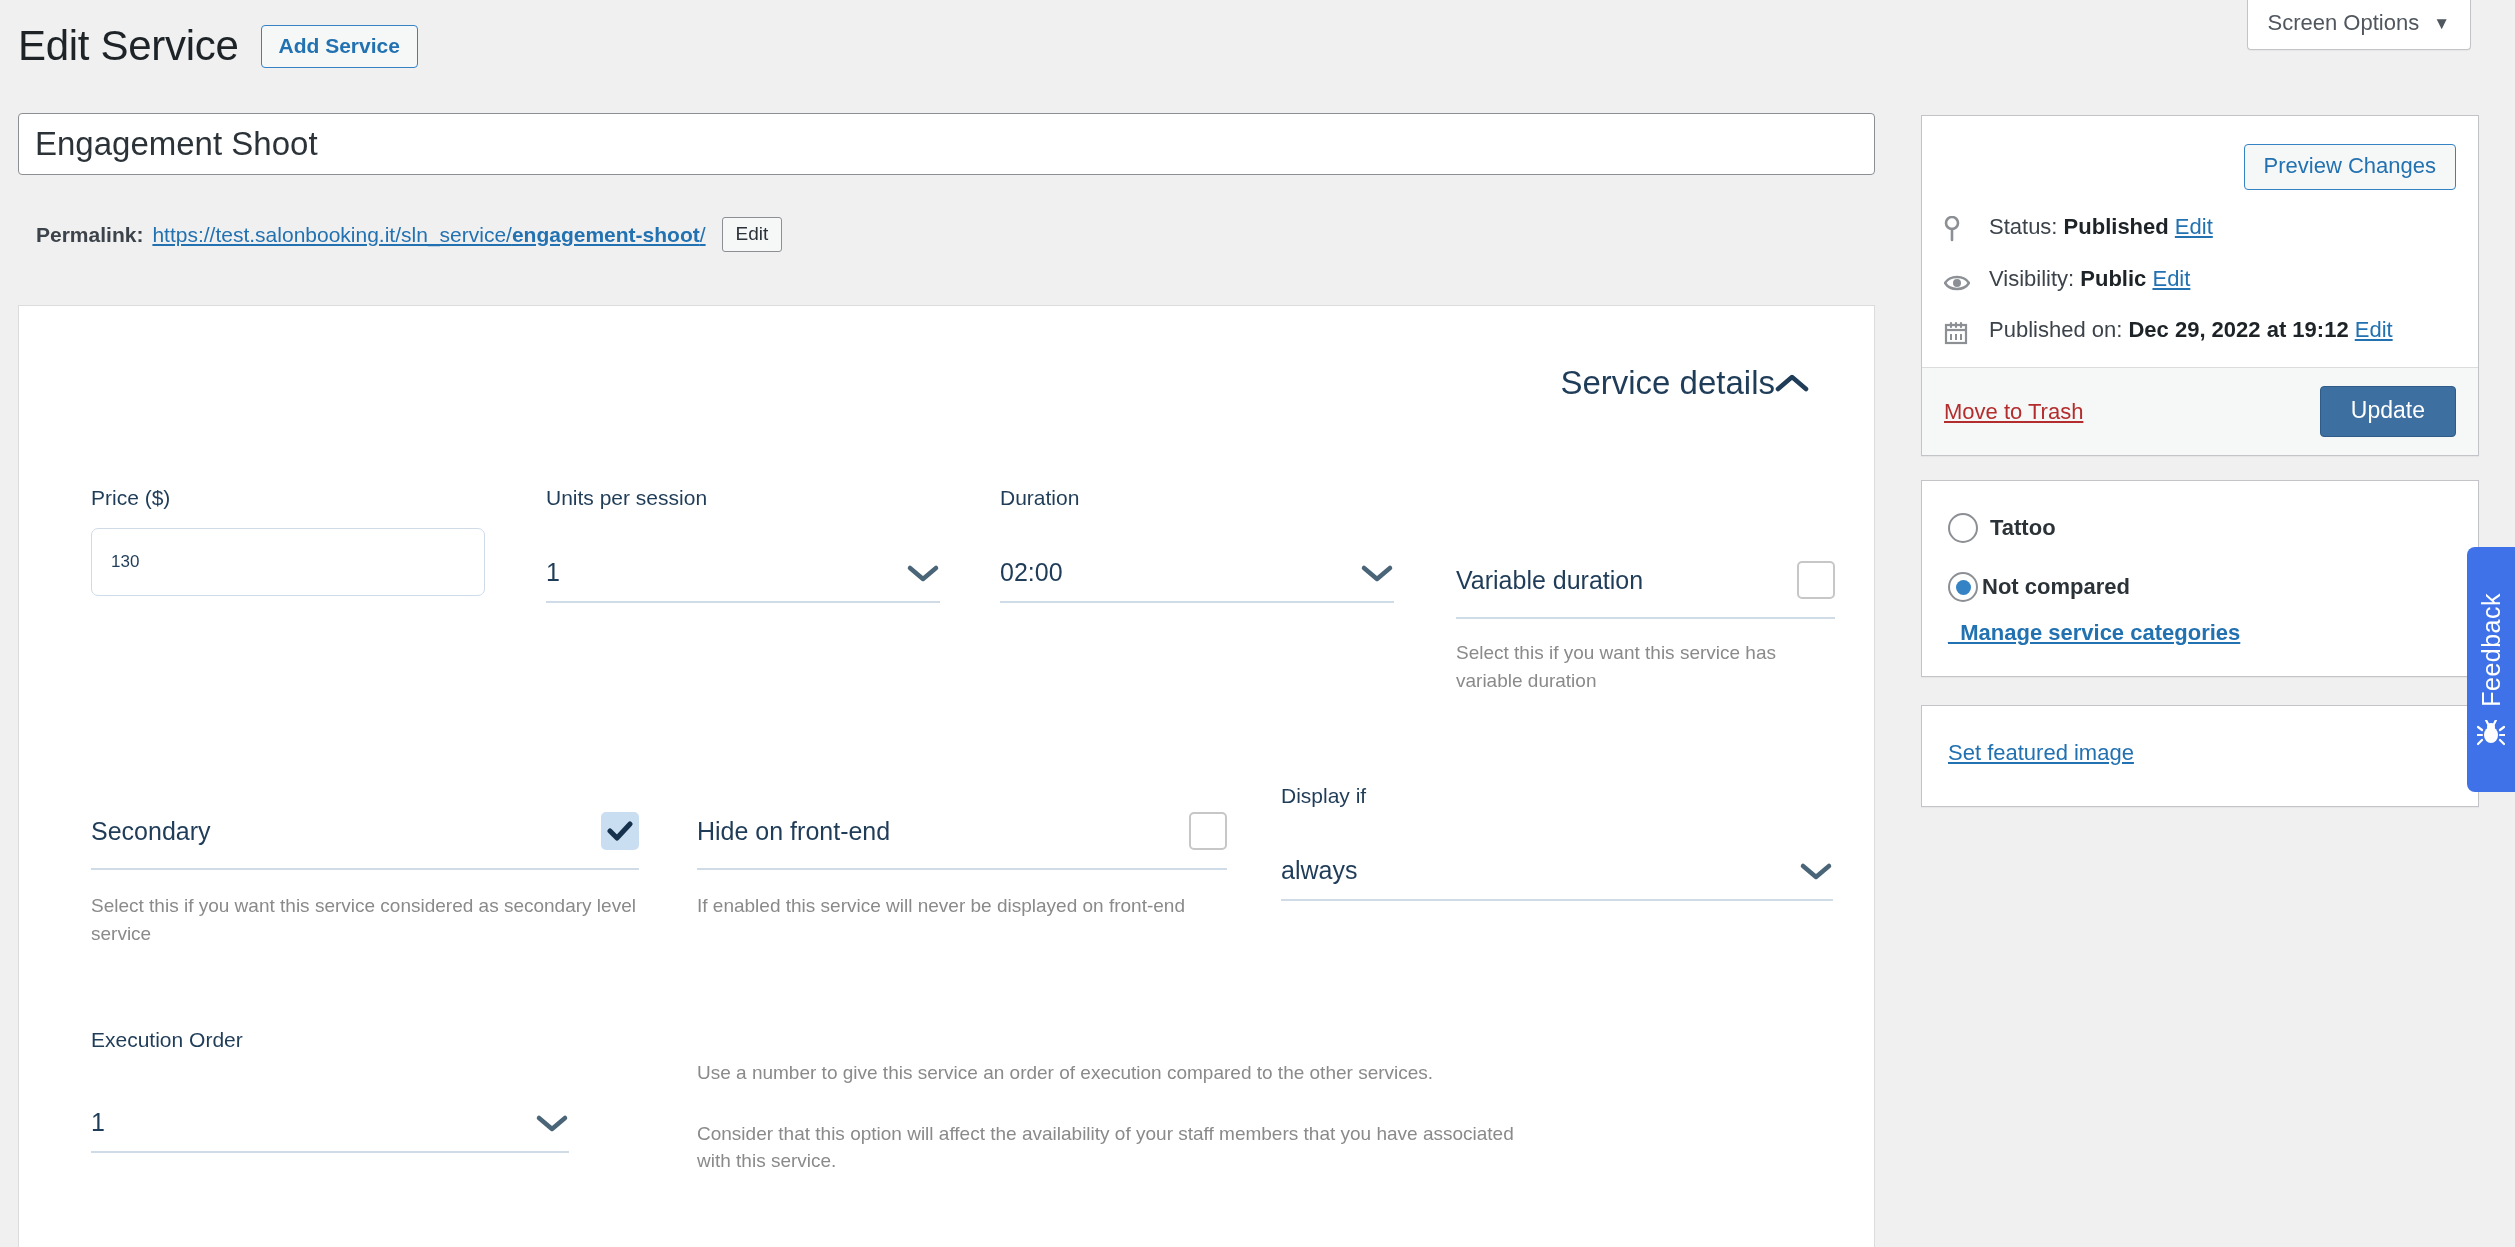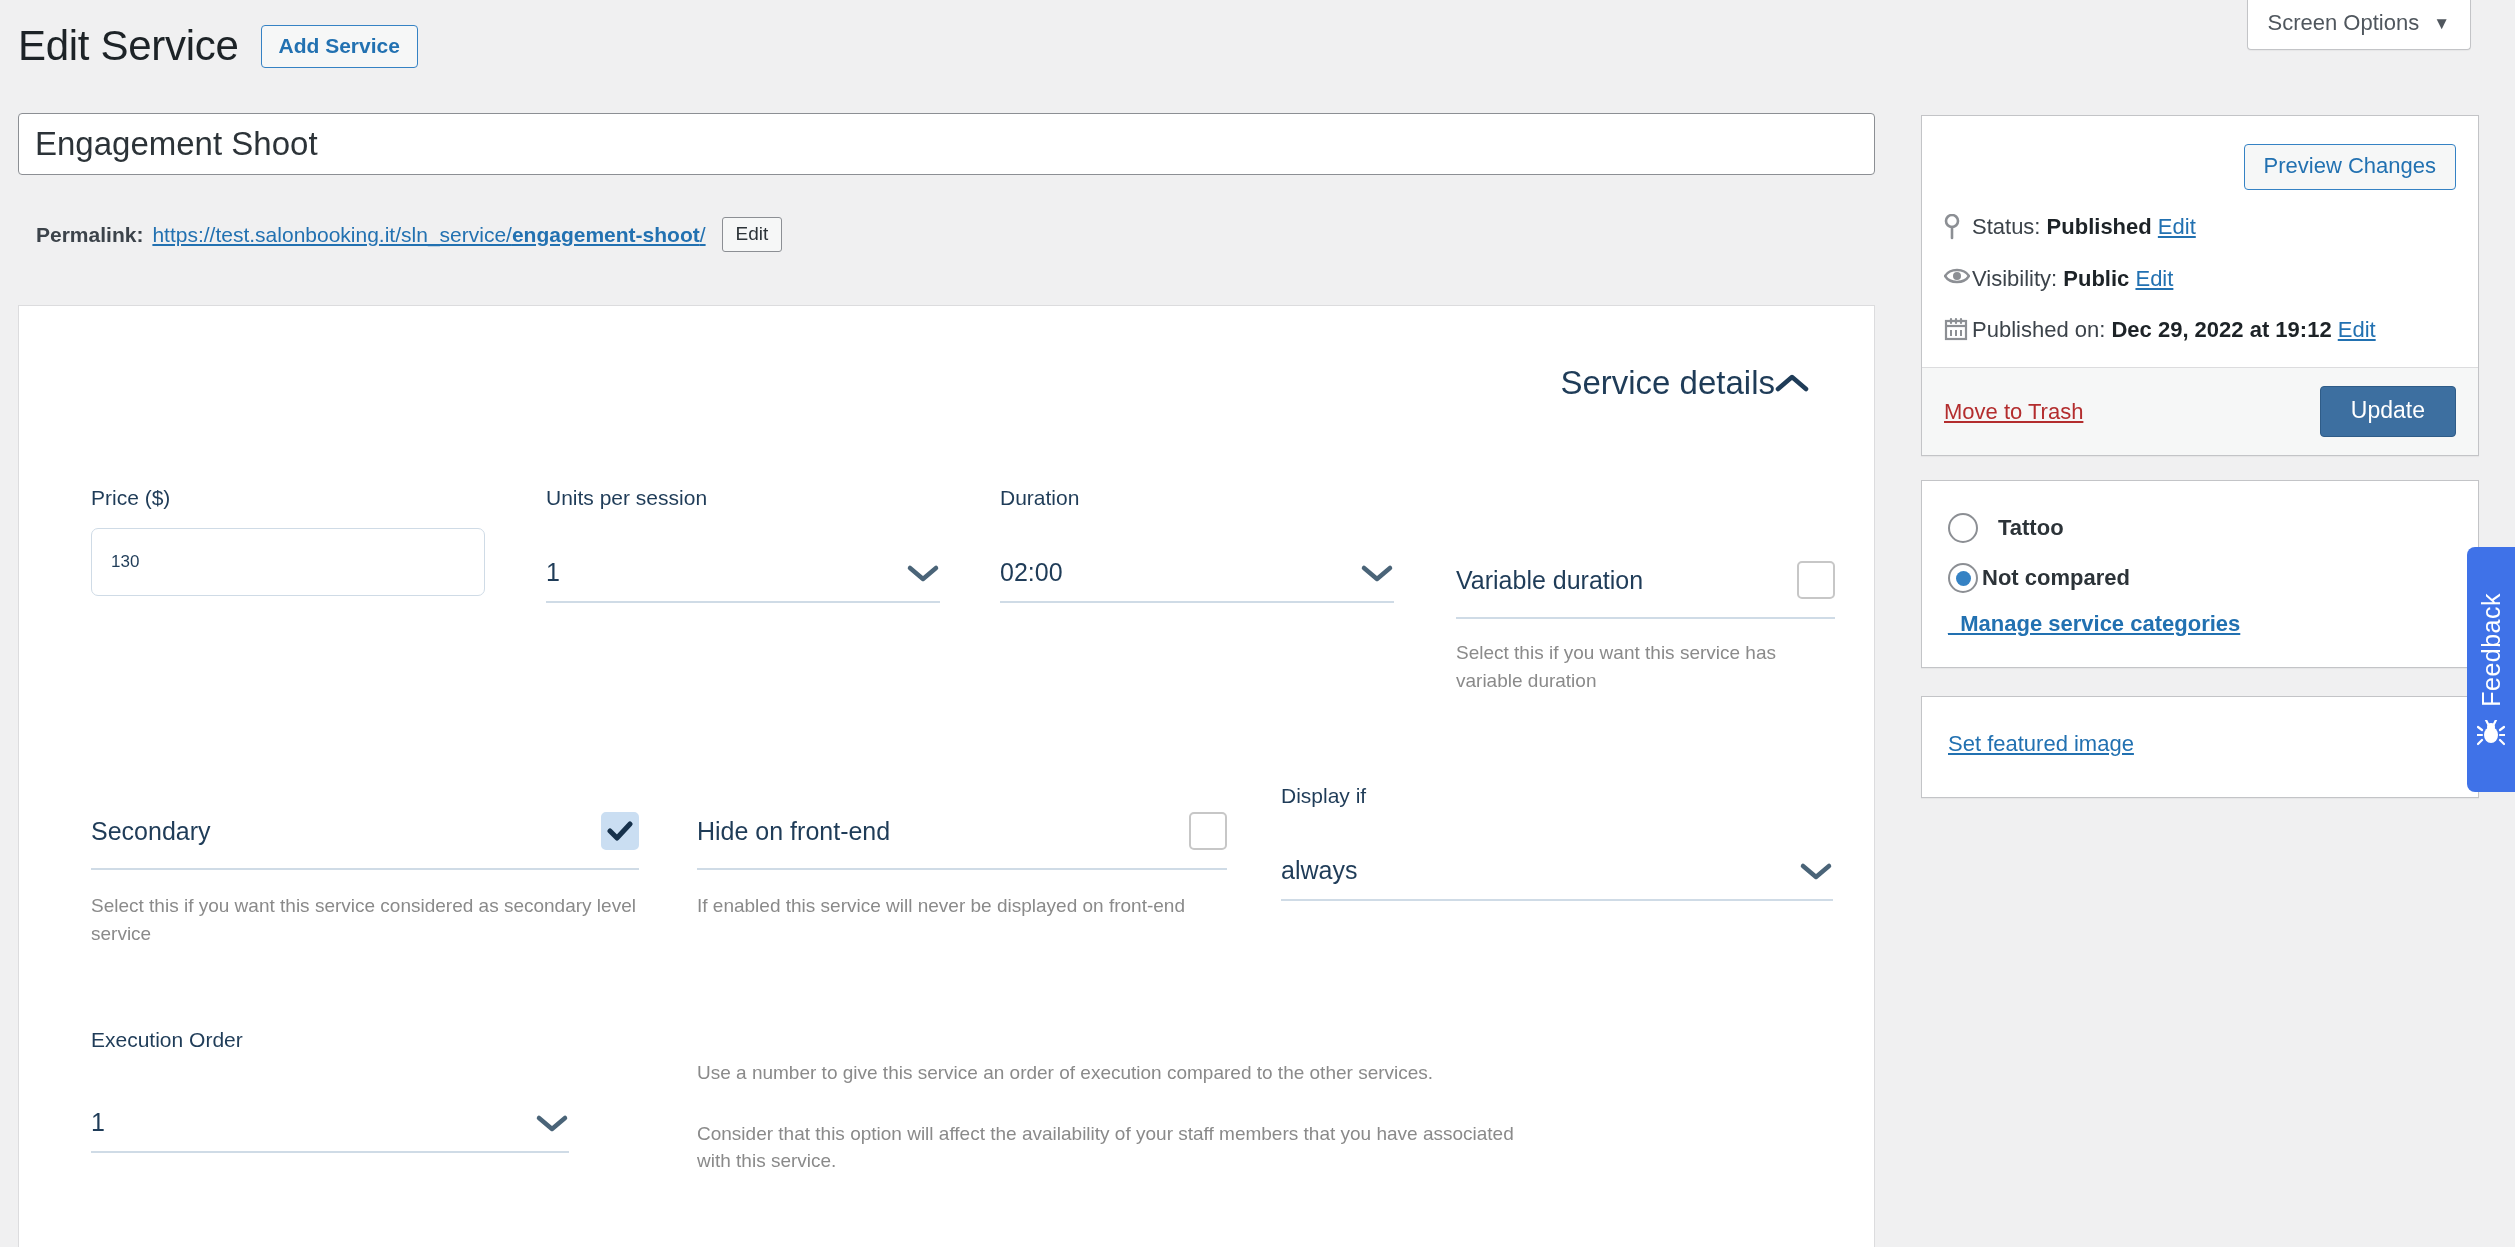--- a/index.html
+++ b/index.html
@@ -146,21 +146,21 @@
   }
   .sbox-inner { padding: 28px 22px 22px 22px; }
   .preview-row { display: flex; justify-content: flex-end; }
   .preview-btn {
     border: 1px solid #3582c4; border-radius: 4px;
     background: #f6f7f7; color: #2271b1;
     font-size: 22px; padding: 10px 19px 12px; cursor: pointer;
     line-height: 1; white-space: nowrap;
   }
   .misc-row {
-    display: flex; align-items: flex-start; gap: 2px;
+    display: flex; align-items: flex-end; gap: 19px;
     font-size: 22px; color: #3c434a; margin-top: 22px;
     line-height: 1.35;
   }
   .misc-ico { flex: 0 0 auto; width: 26px; padding-top: 2px; color: #8c8f94; }
   .misc-ico svg { display: block; }
   .misc-row b { font-weight: bold; color: #1d2327; }
   .lnk { color: #2271b1; text-decoration: underline; cursor: pointer; }
   .sbox-foot {
     border-top: 1px solid #dcdcde; background: #f6f7f7;
     display: flex; align-items: center; justify-content: space-between;
@@ -170,23 +170,23 @@
     color: #b32d2e; text-decoration: underline;
     font-size: 22px; cursor: pointer;
   }
   .update-btn {
     background: #3d6fa0; border: 1px solid #2f5c88; border-radius: 4px;
     color: #fff; font-size: 23px; padding: 12px 30px 14px;
     cursor: pointer; line-height: 1;
   }
 
   .cat-row {
-    display: flex; align-items: center; gap: 20px;
+    display: flex; align-items: center; gap: 12px;
     font-size: 22px; font-weight: bold; color: #2c3338;
-    margin-bottom: 20px; cursor: pointer;
+    margin-bottom: 29px; cursor: pointer;
   }
   .radio {
     width: 30px; height: 30px; border-radius: 50%;
     border: 2px solid #8c8f94; background: #fff;
     flex: 0 0 auto; display: flex; align-items: center; justify-content: center;
   }
   .radio .dot {
     width: 15px; height: 15px; border-radius: 50%; background: #3582c4;
     display: none;
   }

